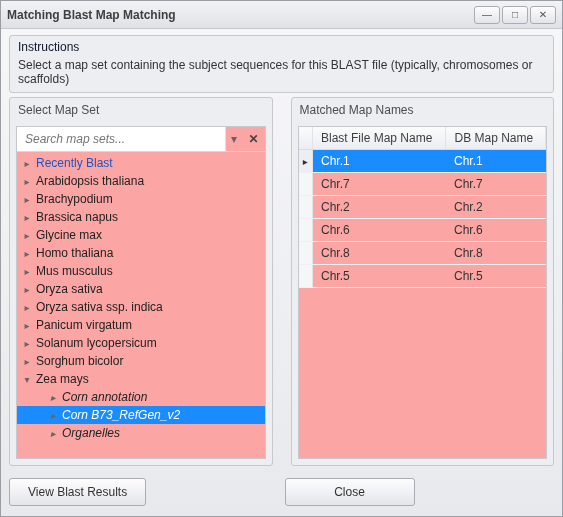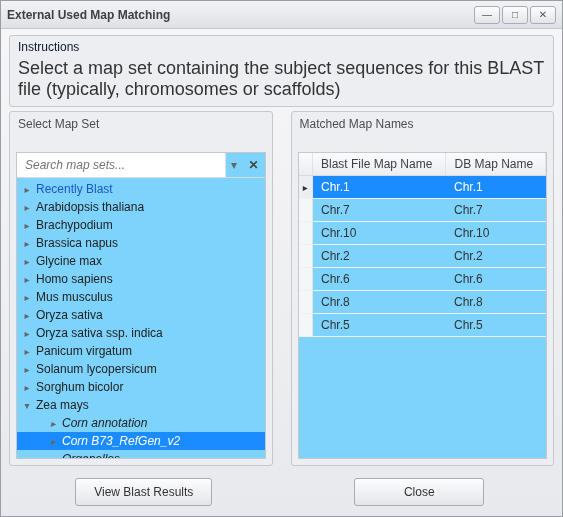--- a/index.html
+++ b/index.html
@@ -4,55 +4,55 @@
 <style>
 * { box-sizing: border-box; margin: 0; padding: 0; }
 body { font-family: "Segoe UI", Tahoma, sans-serif; font-size: 12px; background: #f5f5f5; width: 563px; height: 517px; overflow: hidden; }
 .window { width: 563px; height: 517px; background: linear-gradient(#f7f7f9,#e8e9ec); border: 1px solid #9a9da3; display: flex; flex-direction: column; }
 .titlebar { height: 28px; background: linear-gradient(#f2f3f6,#dfe1e6); border-bottom: 1px solid #c6c8cd; display: flex; align-items: center; padding: 0 6px; }
 .titlebar .title { font-weight: bold; color: #3e3f42; flex: 1; font-size: 12px; }
 .winbtns { display: flex; gap: 2px; }
 .winbtn { width: 26px; height: 18px; background: linear-gradient(#fdfdfe,#e3e5ea); border: 1px solid #a9acb3; border-radius: 3px; display: flex; align-items: center; justify-content: center; cursor: pointer; font-size: 10px; color: #555; }
 .instructions { margin: 6px 8px 4px 8px; border: 1px solid #c6c8cd; border-radius: 3px; background: #eceef2; }
 .instr-head { padding: 4px 8px 2px 8px; color: #0f172a; font-size: 12px; }
-.instr-body { padding: 2px 8px 6px 8px; color: #333; font-size: 18px; }
+.instr-body { padding: 2px 8px 6px 8px; color: #333; font-size: 12px; }
 .main { flex: 1; display: flex; gap: 18px; padding: 0 8px 6px 8px; min-height: 0; }
 .panel { flex: 1; border: 1px solid #c6c8cd; border-radius: 3px; background: #eceef2; display: flex; flex-direction: column; min-width: 0; }
 .panel-head { padding: 5px 8px; color: #4a4c50; font-size: 12px; }
-.panel-body { flex: 1; background: #7dd3fc; margin: 16px 6px 6px 6px; border: 1px solid #c6c8cd; display: flex; flex-direction: column; min-height: 0; }
+.panel-body { flex: 1; background: #fca5a5; margin: 4px 6px 6px 6px; border: 1px solid #c6c8cd; display: flex; flex-direction: column; min-height: 0; }
 .searchrow { display: flex; border-bottom: 1px solid #d8dade; }
 .searchrow input { flex: 1; border: none; padding: 5px 8px; font-size: 12px; font-style: italic; color: #888; outline: none; background: #fff; }
 .searchrow .ddl { width: 18px; display: flex; align-items: center; justify-content: center; color: #666; cursor: pointer; border-left: 1px solid #e0e1e5; }
 .searchrow .clear { width: 22px; display: flex; align-items: center; justify-content: center; color: #444; cursor: pointer; font-weight: bold; }
 .tree-head { background: linear-gradient(#fbfbfc,#ebedf1); border-bottom: 1px solid #d8dade; padding: 4px 8px; color: #3d3f43; font-size: 12px; }
 .tree { flex: 1; overflow: auto; padding: 2px 0; }
 .tree-item { display: flex; align-items: center; padding: 2px 4px; cursor: pointer; color: #222; white-space: nowrap; }
 .tree-item .exp { width: 12px; text-align: center; color: #666; font-size: 10px; margin-right: 3px; }
 .tree-item.recent { color: #1a56c7; }
 .tree-item.l1 { padding-left: 30px; font-style: italic; }
 .tree-item.sel { background: #1a8cff; color: #fff; }
 .grid { flex: 1; overflow: auto; }
 .grid table { width: 100%; border-collapse: collapse; font-size: 12px; }
 .grid th { text-align: left; font-weight: normal; background: linear-gradient(#fbfbfc,#ebedf1); border-bottom: 1px solid #d8dade; border-right: 1px solid #e2e3e7; padding: 4px 8px; color: #3d3f43; }
 .grid th.rowhead { width: 14px; padding: 0; }
 .grid td { padding: 4px 8px; border-bottom: 1px solid #eef0f3; color: #333; }
 .grid td.rowhead { width: 14px; padding: 0; background: #f5f6f8; border-right: 1px solid #e2e3e7; text-align: center; font-size: 10px; color: #555; }
 .grid tr.sel td { background: #1a8cff; color: #fff; }
 .grid tr.sel td.rowhead { background: #eceef2; color: #333; }
 .footer { display: flex; padding: 6px 8px 10px 8px; gap: 6px; }
-.footer .half { flex: 1; display: flex; justify-content: center; }
+.footer .half { flex: 1; display: flex; justify-content: flex-start; }
 .btn { min-width: 130px; padding: 6px 18px; background: linear-gradient(#fdfdfe,#e3e5ea); border: 1px solid #a9acb3; border-radius: 3px; cursor: pointer; font-size: 12px; color: #333; }
 </style>
 </head>
 <body>
 
 <div class="window">
 
   <div class="titlebar">
-    <span class="title">External Used Map Matching</span>
+    <span class="title">Matching Blast Map Matching</span>
     <div class="winbtns">
       <div class="winbtn">
           <span>—</span>
         </div>
       <div class="winbtn">
           <span>□</span>
         </div>
       <div class="winbtn">
           <span>✕</span>
         </div>
@@ -94,21 +94,21 @@
             <div class="tree-item">
               <span class="exp">▸</span>
               <span>Brassica napus</span>
             </div>
             <div class="tree-item">
               <span class="exp">▸</span>
               <span>Glycine max</span>
             </div>
             <div class="tree-item">
               <span class="exp">▸</span>
-              <span>Homo sapiens</span>
+              <span>Homo thaliana</span>
             </div>
             <div class="tree-item">
               <span class="exp">▸</span>
               <span>Mus musculus</span>
             </div>
             <div class="tree-item">
               <span class="exp">▸</span>
               <span>Oryza sativa</span>
             </div>
             <div class="tree-item">
@@ -165,25 +165,20 @@
                   <td>Chr.1</td>
                   <td>Chr.1</td>
                 </tr>
                 <tr>
                   <td class="rowhead"></td>
                   <td>Chr.7</td>
                   <td>Chr.7</td>
                 </tr>
                 <tr>
                   <td class="rowhead"></td>
-                  <td>Chr.10</td>
-                  <td>Chr.10</td>
-                </tr>
-                <tr>
-                  <td class="rowhead"></td>
                   <td>Chr.2</td>
                   <td>Chr.2</td>
                 </tr>
                 <tr>
                   <td class="rowhead"></td>
                   <td>Chr.6</td>
                   <td>Chr.6</td>
                 </tr>
                 <tr>
                   <td class="rowhead"></td>

